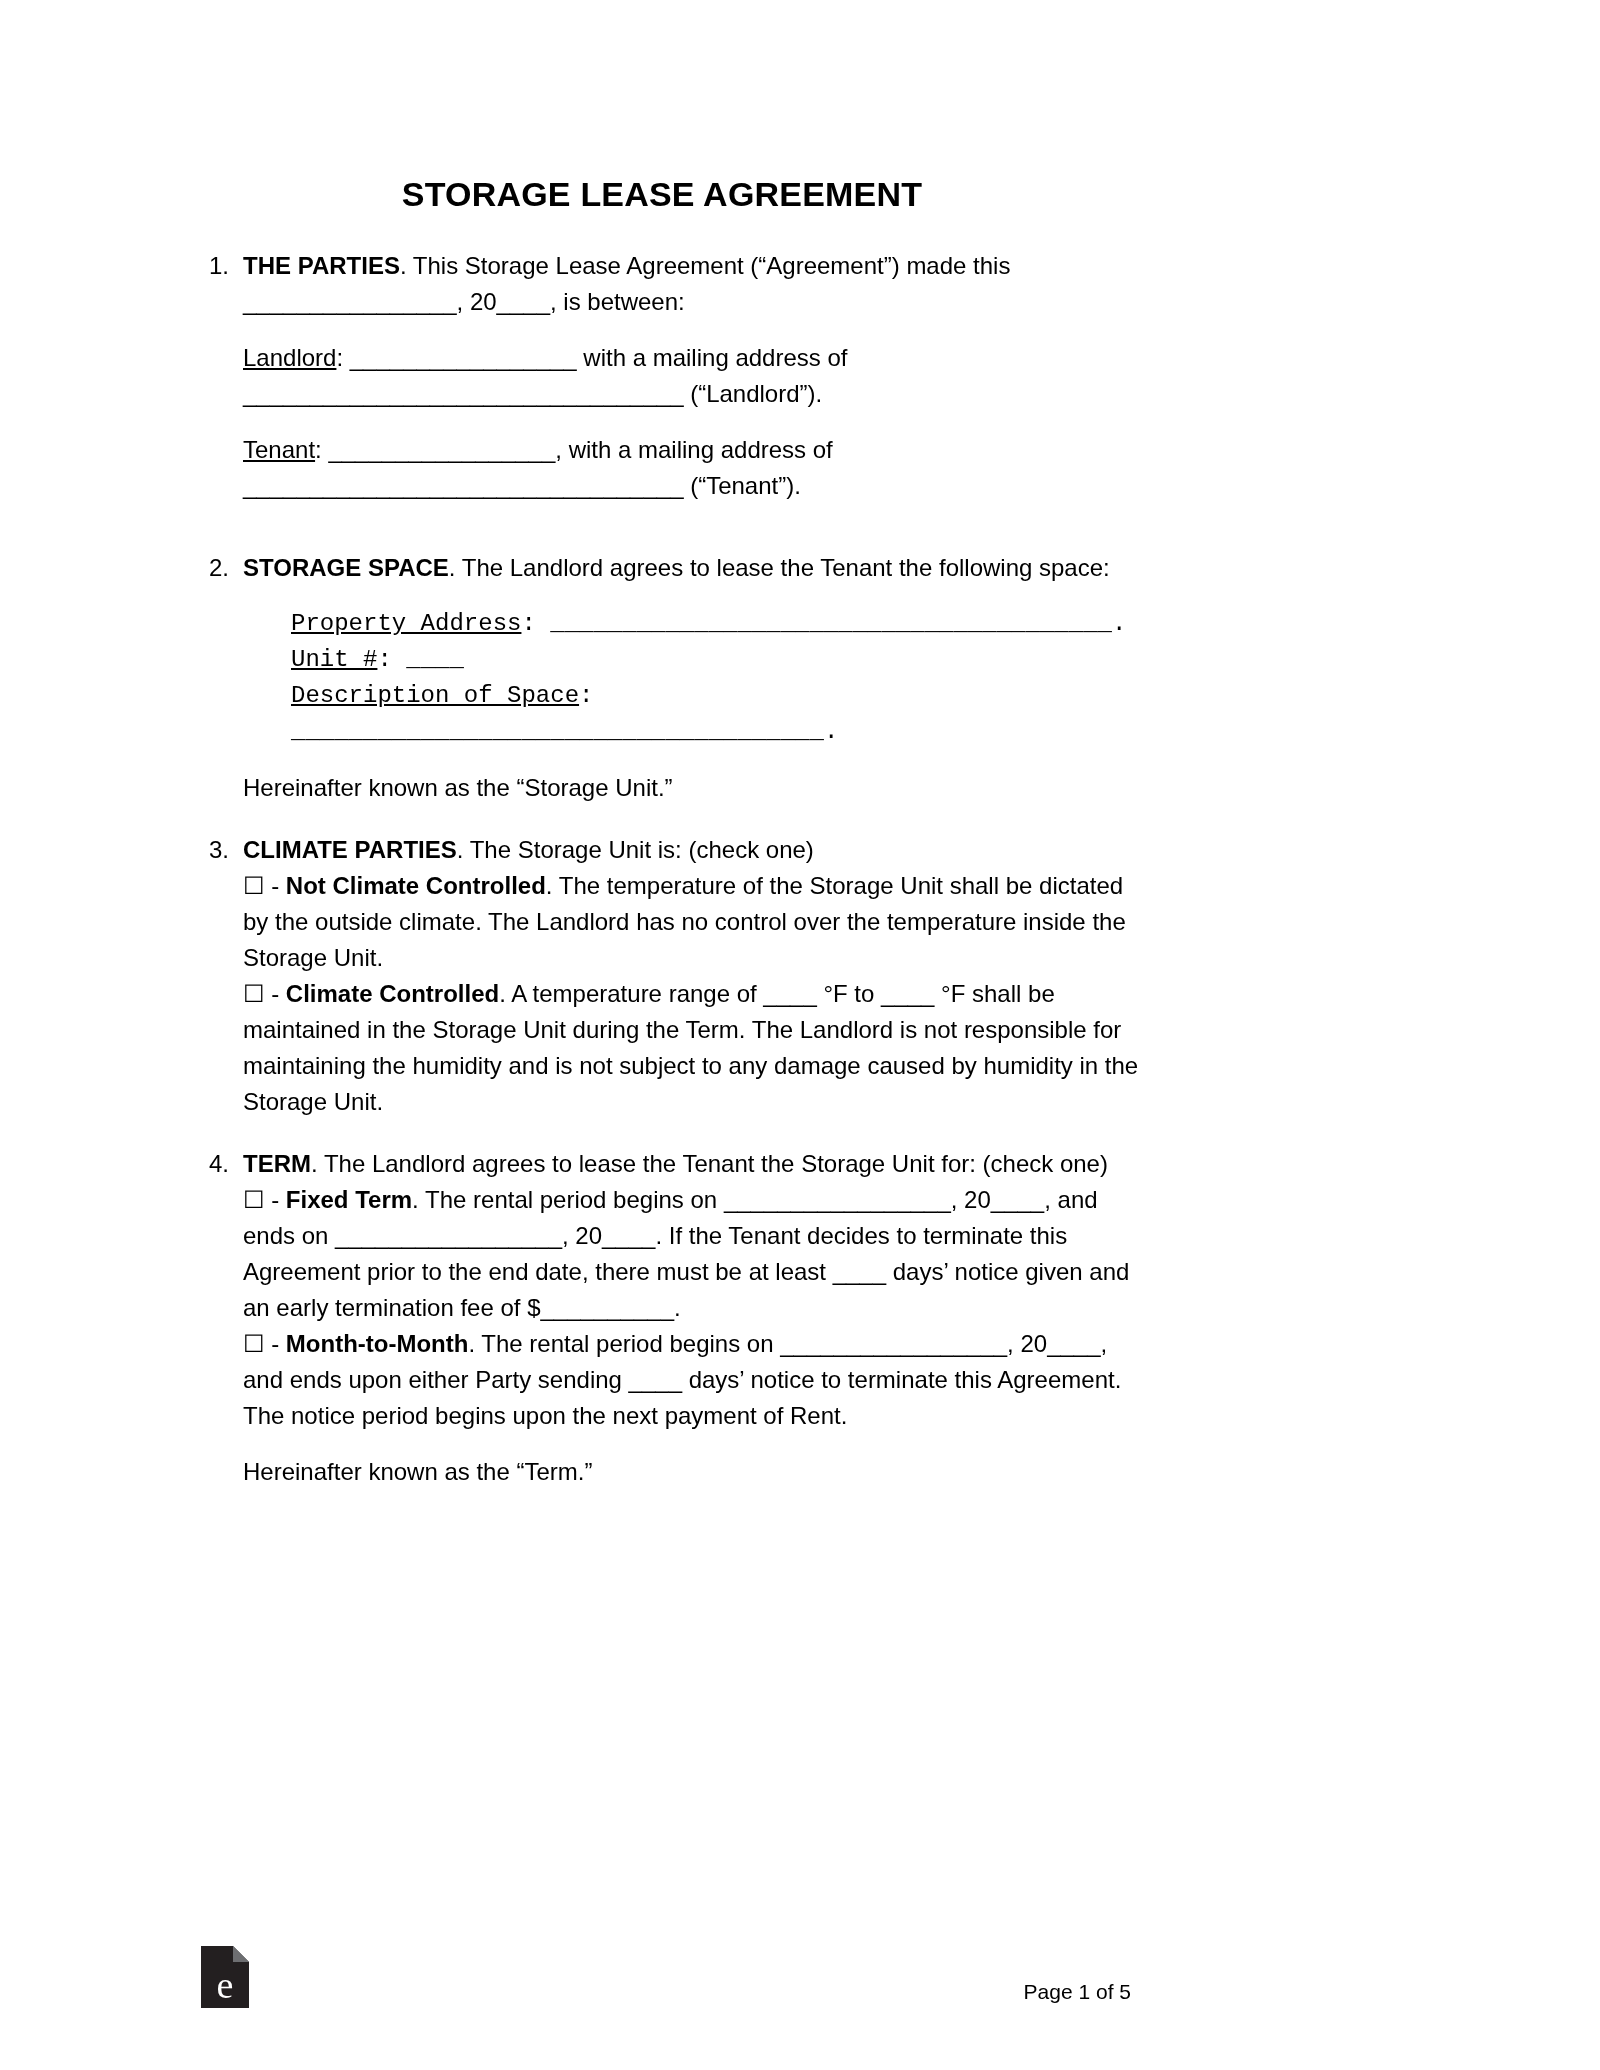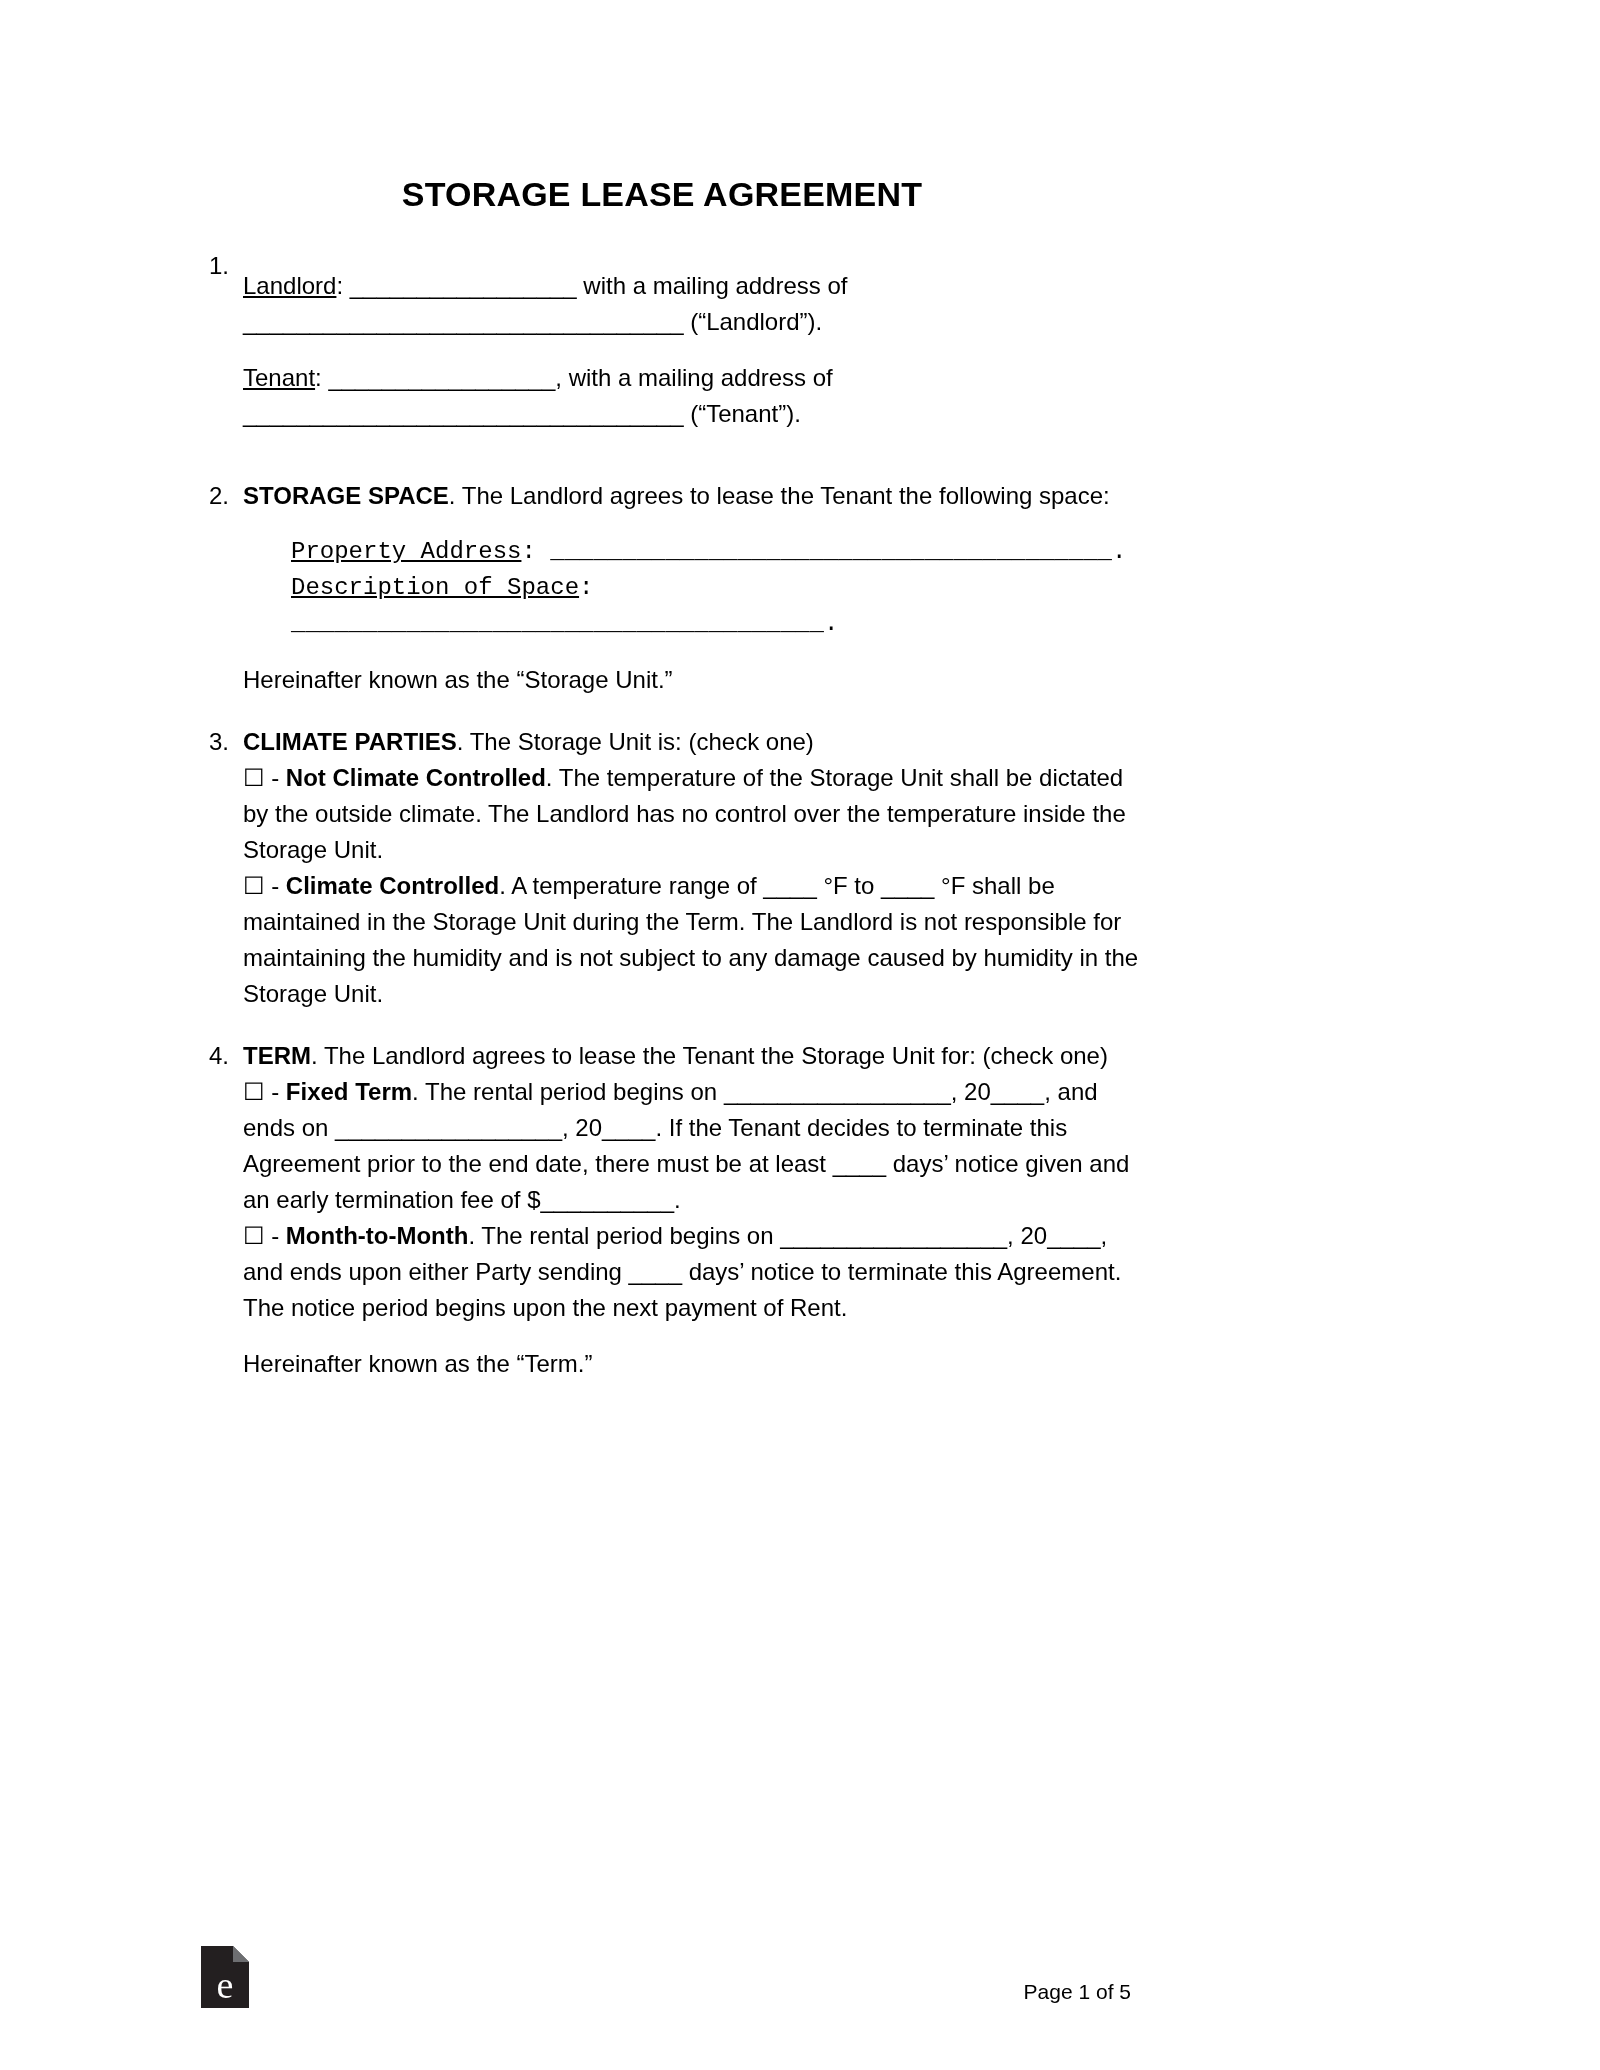--- a/index.html
+++ b/index.html
@@ -93,35 +93,37 @@
 </head>
 <body>
 
 <div class="page">
 
   <div class="doc-title">STORAGE LEASE AGREEMENT</div>
 
   <div class="clause">
     <div class="clause-num">1.</div>
     <div class="clause-body">
+      <p><b>THE PARTIES</b><span>. This Storage Lease Agreement (“Agreement”) made this ________________, 20____, is between:</span></p>
       <div class="gap"></div>
       <p class="indent"><u>Landlord</u><span>: _________________ with a mailing address of _________________________________ (“Landlord”).</span></p>
       <div class="gap"></div>
       <p class="indent"><u>Tenant</u><span>: _________________, with a mailing address of _________________________________ (“Tenant”).</span></p>
       <div class="gap"></div>
     </div>
   </div>
 
   <div class="clause">
     <div class="clause-num">2.</div>
     <div class="clause-body">
       <p><b>STORAGE SPACE</b><span>. The Landlord agrees to lease the Tenant the following space:</span></p>
       <div class="gap"></div>
       <div class="indent tight-lines">
         <p><u>Property Address</u><span>: _______________________________________.</span></p>
+        <p><u>Unit #</u><span>: ____</span></p>
         <p><u>Description of Space</u><span>: _____________________________________.</span></p>
       </div>
       <div class="gap"></div>
       <p>Hereinafter known as the “Storage Unit.”</p>
     </div>
   </div>
 
   <div class="clause">
     <div class="clause-num">3.</div>
     <div class="clause-body">

